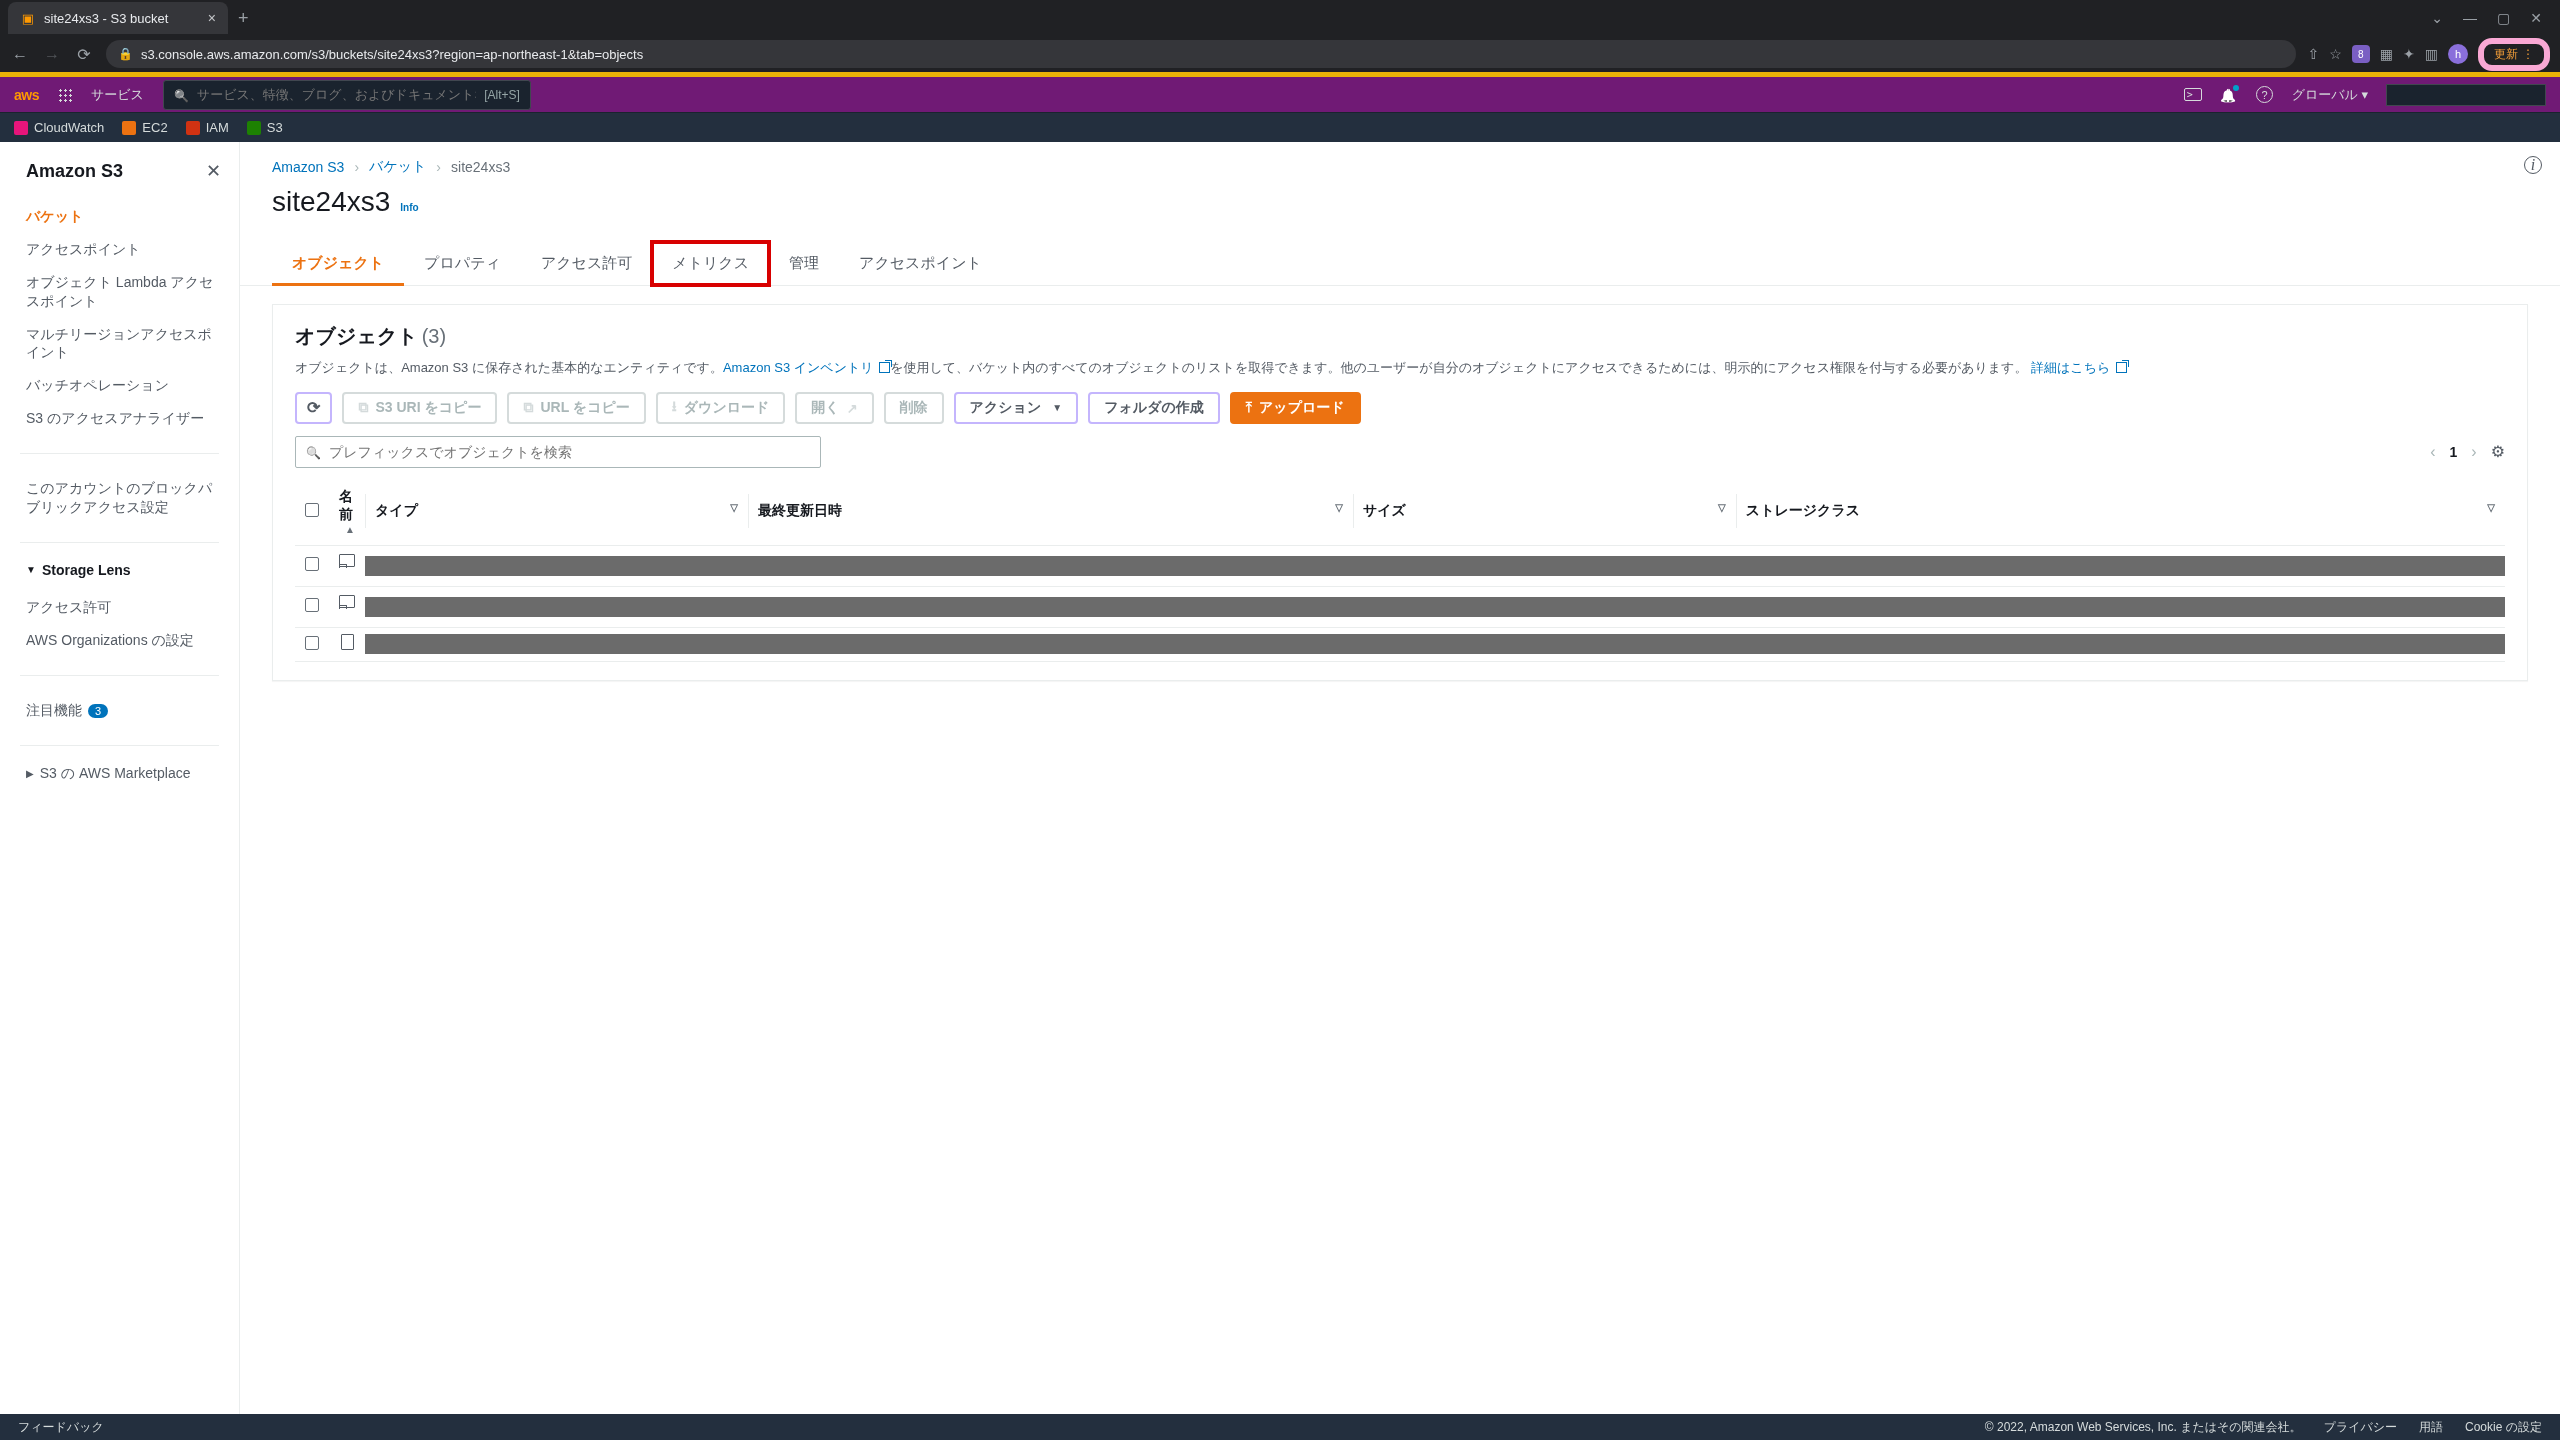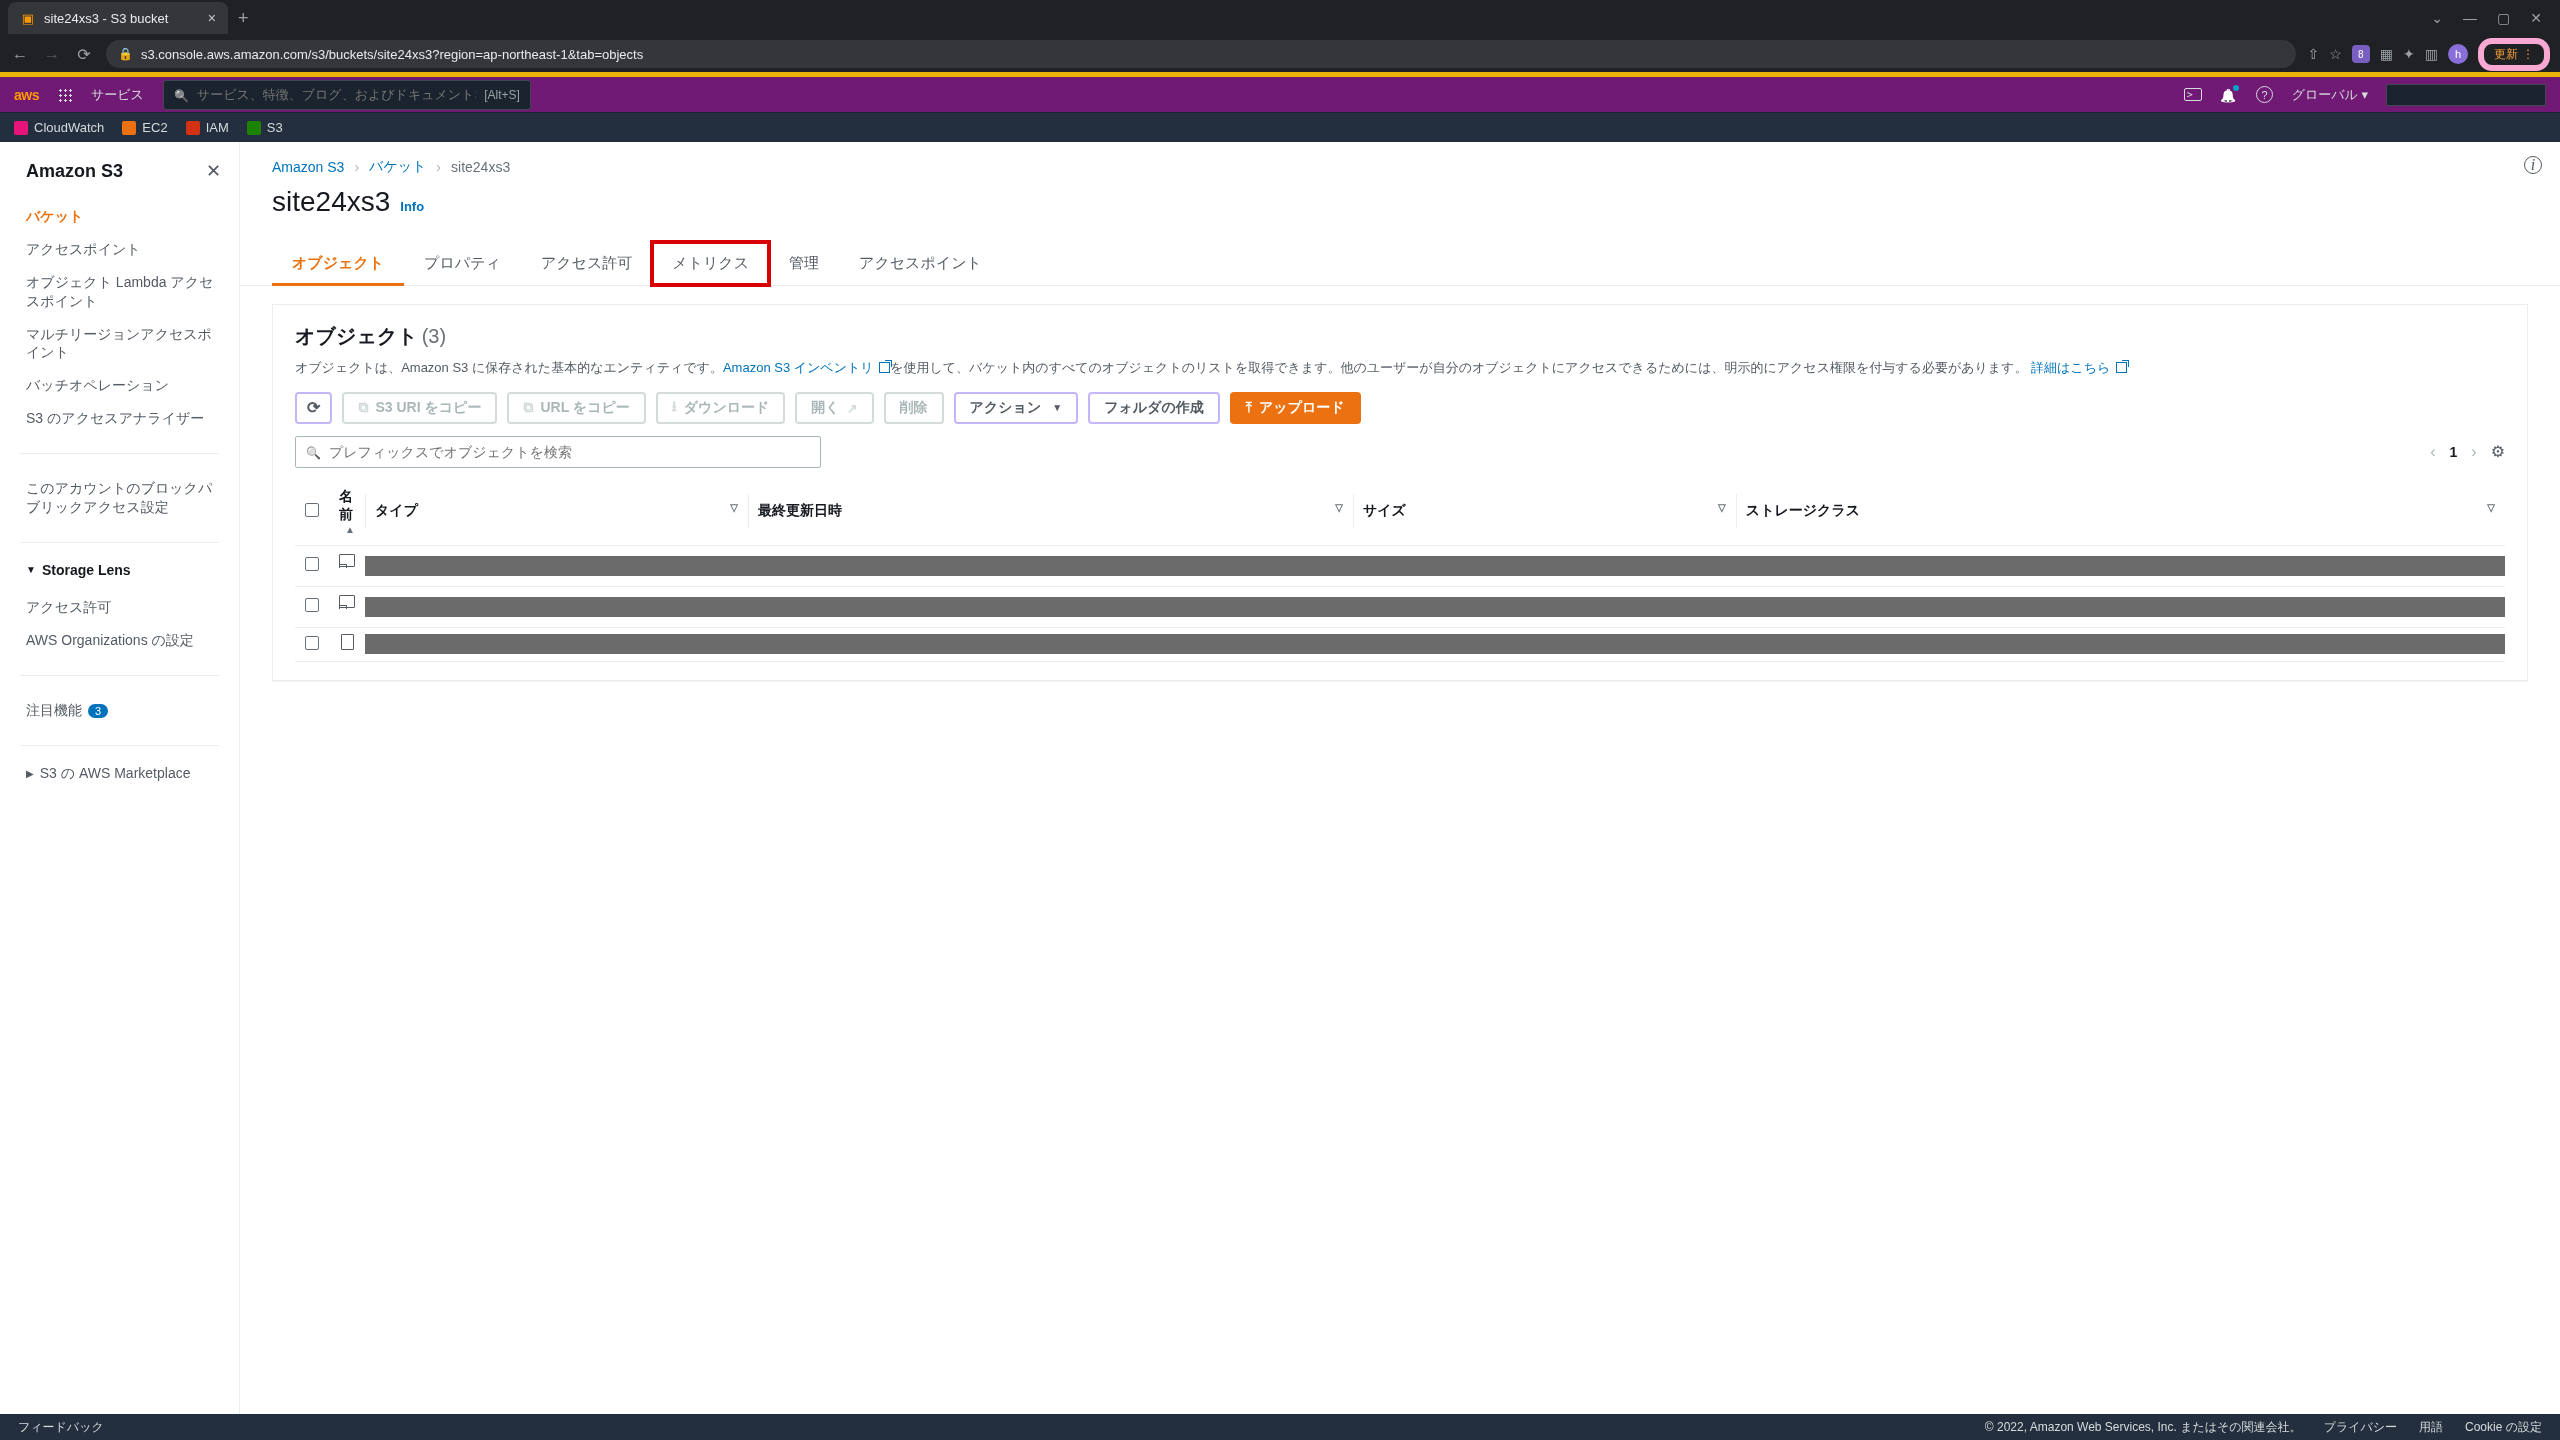--- a/index.html
+++ b/index.html
@@ -56,21 +56,21 @@
 .side-group{padding:7px 18px 7px 26px;font-size:14px;color:#16191f;font-weight:700;display:flex;align-items:center;gap:6px}
 .side-group .caret{font-size:10px}
 .badge-blue{background:#0073bb;color:#fff;border-radius:10px;font-size:11px;padding:1px 7px;margin-left:6px}
 .content{flex:1;overflow-y:auto;position:relative}
 .info-icon-tr{position:absolute;top:14px;right:18px;color:#545b64;font-size:16px;border:1.5px solid #545b64;border-radius:50%;width:18px;height:18px;display:flex;align-items:center;justify-content:center;font-style:italic;font-family:serif}
 .breadcrumbs{padding:16px 32px 0 32px;font-size:14px;display:flex;align-items:center;gap:10px;color:#687078}
 .breadcrumbs a{color:#0073bb;text-decoration:none}
 .bc-sep{color:#aab7b8}
 .page-title{padding:10px 32px 6px 32px;display:flex;align-items:baseline;gap:10px}
 .page-title h1{font-size:28px;font-weight:400}
-.page-title .info{color:#0073bb;font-size:13px;font-weight:700;cursor:pointer}
+.page-title .info{color:#0073bb;font-size:10px;font-weight:700;cursor:pointer}
 .tabs{display:flex;border-bottom:1px solid #eaeded;padding:0 32px;margin-top:18px}
 .tabb{padding:12px 20px;font-size:15px;color:#545b64;cursor:pointer;position:relative}
 .tabb.active{color:#ec7211;font-weight:700}
 .tabb.active::after{content:"";position:absolute;left:0;right:0;bottom:-1px;height:3px;background:#ec7211}
 .tabb.hl{outline:4px solid #d80000;outline-offset:-2px}
 .panel{margin:18px 32px 24px 32px;border:1px solid #eaeded;border-radius:0;box-shadow:0 1px 1px rgba(0,0,0,.04);padding:18px 22px}
 .panel h3{font-size:20px;font-weight:700;display:inline}
 .panel .count{color:#687078;font-size:20px;font-weight:400}
 .panel-desc{font-size:13px;color:#545b64;margin-top:8px;line-height:1.5}
 .panel-desc a{color:#0073bb;text-decoration:none}

